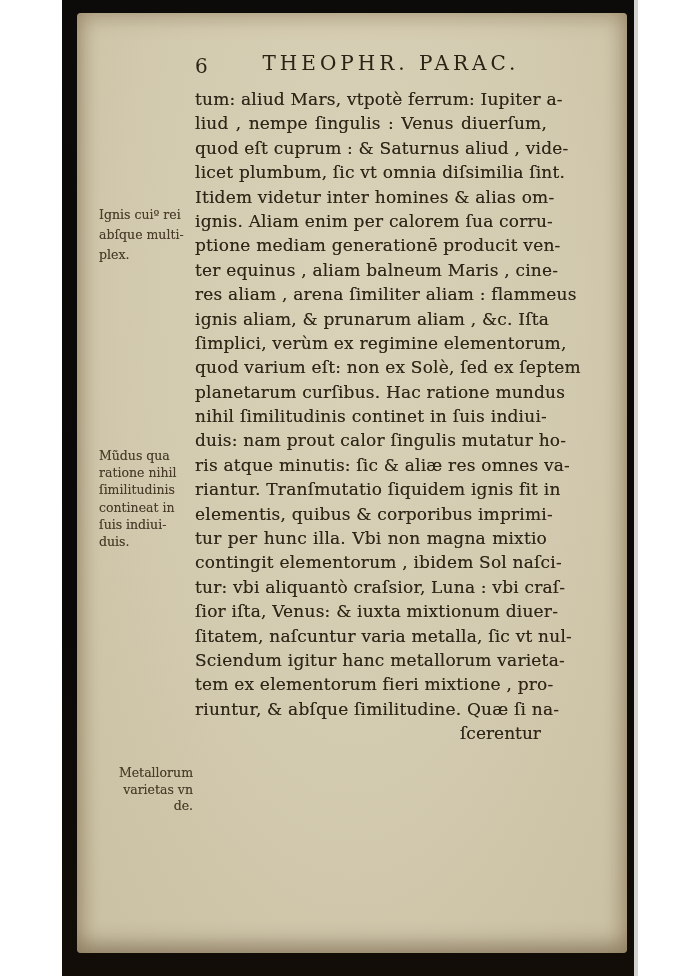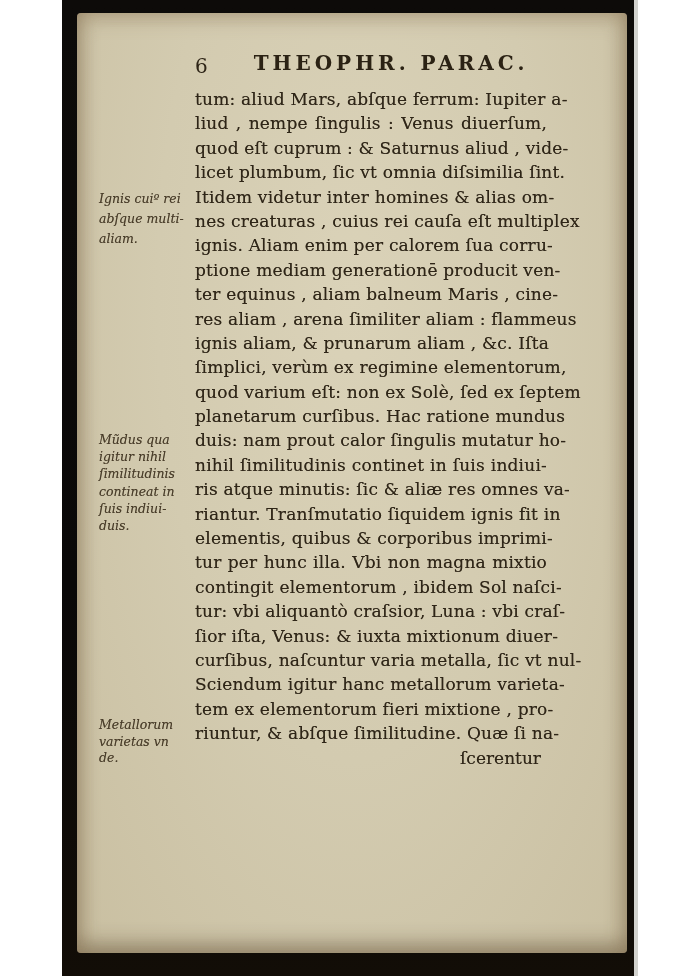--- a/index.html
+++ b/index.html
@@ -58,21 +58,21 @@
     top: 3px;
     font-size: 20px;
   }
   .running-title {
     position: absolute;
     left: 40px;
     right: 0;
     top: 0;
     text-align: center;
     font-size: 20px;
-    font-weight: bold;
+    font-weight: normal;
     letter-spacing: 4px;
     white-space: nowrap;
     color: #2b2214;
   }
   .body-block {
     position: absolute;
     left: 118px;
     top: 74px;
     width: 352px;
     color: #2e2517;
@@ -92,90 +92,89 @@
     height: 24.4px;
     line-height: 24.4px;
     font-size: 17px;
     text-align: right;
     padding-right: 6px;
   }
   .margin-note {
     position: absolute;
     left: 22px;
     width: 94px;
-    font-style: italic;
     font-size: 12.5px;
     color: #483c29;
     text-shadow: 0 0 0.4px rgba(72, 60, 41, 0.5);
+    margin-top: 16px;
   }
   .note-1 { top: 176px; }
   .note-1 .nline { line-height: 20px; }
   .note-2 { top: 418px; }
   .note-2 .nline { line-height: 17.2px; }
-  .note-3 { top: 704px; }
+  .note-3 { top: 736px; text-align: right; }
   .note-3 .nline { line-height: 16.5px; }
 </style>
 </head>
 <body>
 
 <div class="stage">
   <div class="scan">
     <div class="page">
 
       <div class="header">
         <span class="page-number">6</span>
         <span class="running-title">THEOPHR. PARAC.</span>
       </div>
 
       <div class="margin-note note-1">
         <div class="nline">Ignis cuiº rei</div>
         <div class="nline">abſque multi-</div>
-        <div class="nline">aliam.</div>
+        <div class="nline">plex.</div>
       </div>
 
       <div class="margin-note note-2">
         <div class="nline">Mũdus  qua</div>
-        <div class="nline">igitur nihil</div>
+        <div class="nline">ratione nihil</div>
         <div class="nline">ſimilitudinis</div>
         <div class="nline">contineat in</div>
         <div class="nline">ſuis  indiui-</div>
         <div class="nline">duis.</div>
       </div>
 
       <div class="margin-note note-3">
         <div class="nline">Metallorum</div>
         <div class="nline">varietas  vn</div>
         <div class="nline">de.</div>
       </div>
 
       <div class="body-block">
-        <div class="tline">tum: aliud Mars, abſque ferrum: Iupiter a-</div>
+        <div class="tline">tum: aliud Mars, vtpotè ferrum: Iupiter a-</div>
         <div class="tline">liud , nempe ſingulis : Venus diuerſum,</div>
         <div class="tline">quod eſt cuprum : &amp; Saturnus aliud , vide-</div>
         <div class="tline">licet plumbum, ſic vt omnia diſsimilia ſint.</div>
         <div class="tline">Itidem videtur inter homines &amp; alias om-</div>
-        <div class="tline">nes creaturas , cuius rei cauſa eſt multiplex</div>
         <div class="tline">ignis. Aliam enim per calorem ſua corru-</div>
         <div class="tline">ptione mediam generationē producit ven-</div>
         <div class="tline">ter equinus , aliam balneum Maris , cine-</div>
         <div class="tline">res aliam , arena ſimiliter aliam : flammeus</div>
         <div class="tline">ignis aliam, &amp; prunarum aliam , &amp;c.  Iſta</div>
         <div class="tline">ſimplici, verùm ex regimine elementorum,</div>
         <div class="tline">quod varium eſt: non ex Solè, ſed ex ſeptem</div>
         <div class="tline">planetarum curſibus. Hac ratione mundus</div>
+        <div class="tline">nihil ſimilitudinis continet in ſuis indiui-</div>
         <div class="tline">duis: nam prout calor ſingulis mutatur ho-</div>
-        <div class="tline">nihil ſimilitudinis continet in ſuis indiui-</div>
         <div class="tline">ris atque minutis: ſic &amp; aliæ res omnes va-</div>
         <div class="tline">riantur. Tranſmutatio ſiquidem ignis fit in</div>
         <div class="tline">elementis, quibus &amp; corporibus imprimi-</div>
         <div class="tline">tur per hunc illa.  Vbi non magna mixtio</div>
         <div class="tline">contingit elementorum , ibidem Sol naſci-</div>
         <div class="tline">tur: vbi aliquantò craſsior, Luna : vbi craſ-</div>
         <div class="tline">ſior iſta, Venus: &amp; iuxta mixtionum diuer-</div>
-        <div class="tline">curſibus, naſcuntur varia metalla, ſic vt nul-</div>
+        <div class="tline">ſitatem, naſcuntur varia metalla, ſic vt nul-</div>
         <div class="tline">Sciendum igitur hanc metallorum varieta-</div>
         <div class="tline">tem ex  elementorum fieri mixtione , pro-</div>
         <div class="tline">riuntur, &amp; abſque ſimilitudine. Quæ ſi na-</div>
         <div class="catchword-line">ſcerentur</div>
       </div>
 
     </div>
   </div>
 </div>
 

